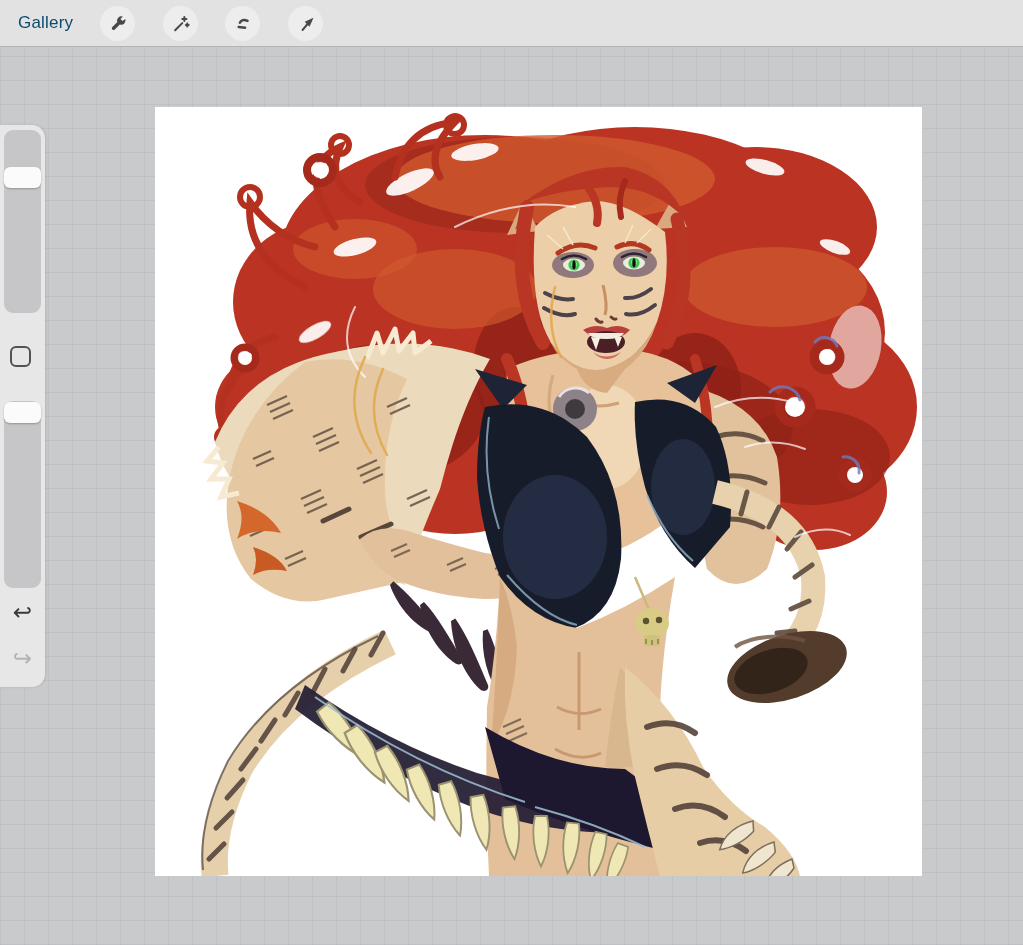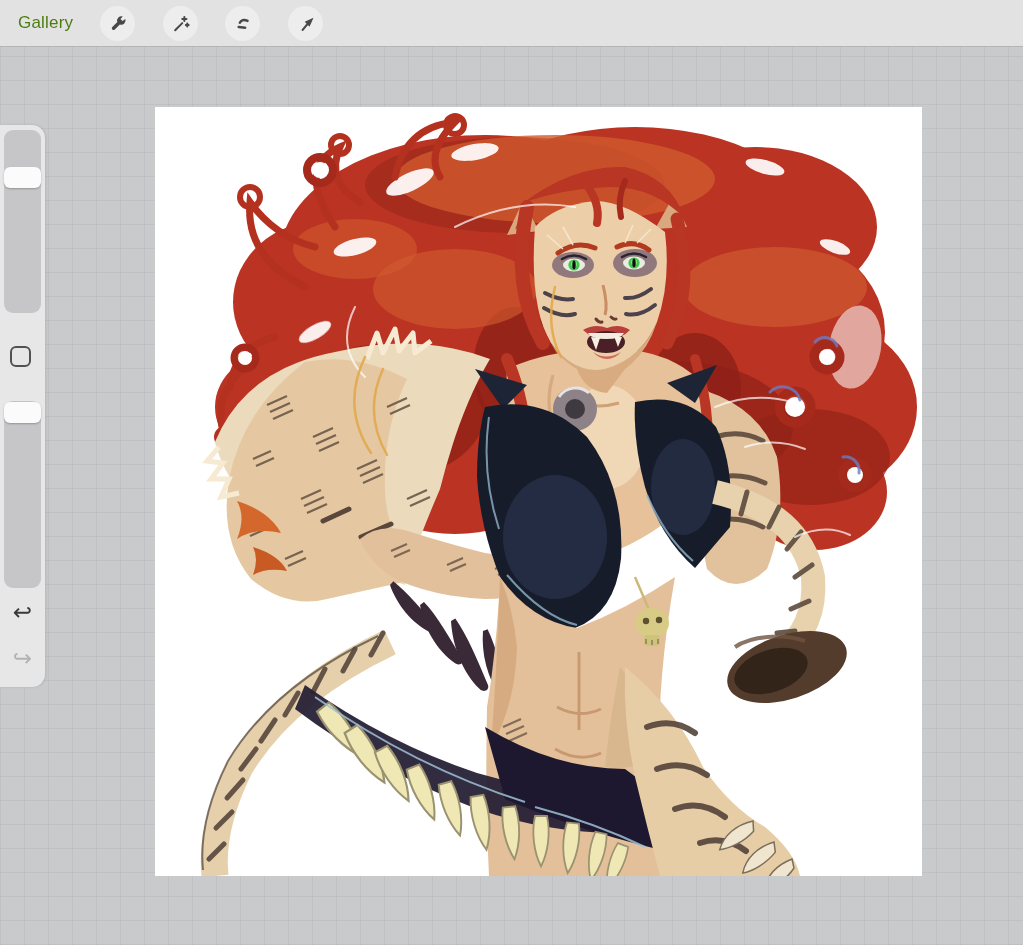--- a/index.html
+++ b/index.html
@@ -11,21 +11,21 @@
       repeating-linear-gradient(0deg, rgba(110,110,118,0.10) 0 1px, transparent 1px 24px),
       repeating-linear-gradient(90deg, rgba(110,110,118,0.10) 0 1px, transparent 1px 24px);
   }
   
   .toolbar{
     position:absolute;left:0;top:0;width:1023px;height:46px;
     background:#e2e2e3;border-bottom:1px solid #b4b4b7;
     display:flex;align-items:center;
   }
   .gallery{
-    margin-left:18px;font-size:17px;color:#4d7c0f;letter-spacing:.2px;cursor:default;
+    margin-left:18px;font-size:17px;color:#0c4a6e;letter-spacing:.2px;cursor:default;
   }
   .tool-btn{
     position:absolute;top:6px;width:35px;height:35px;border-radius:50%;
     background:#ededee;display:flex;align-items:center;justify-content:center;
   }
   .tool-btn svg{display:block;}
   
   .sidebar{
     position:absolute;left:0;top:125px;width:45px;height:562px;
     background:#e7e7e8;border-radius:0 13px 13px 0;

